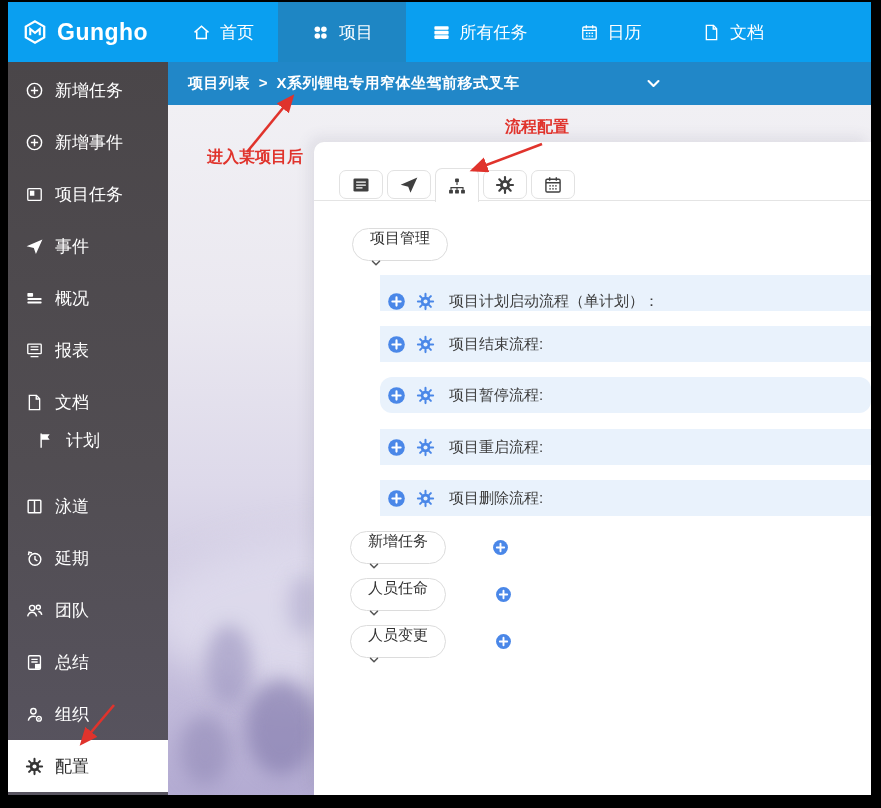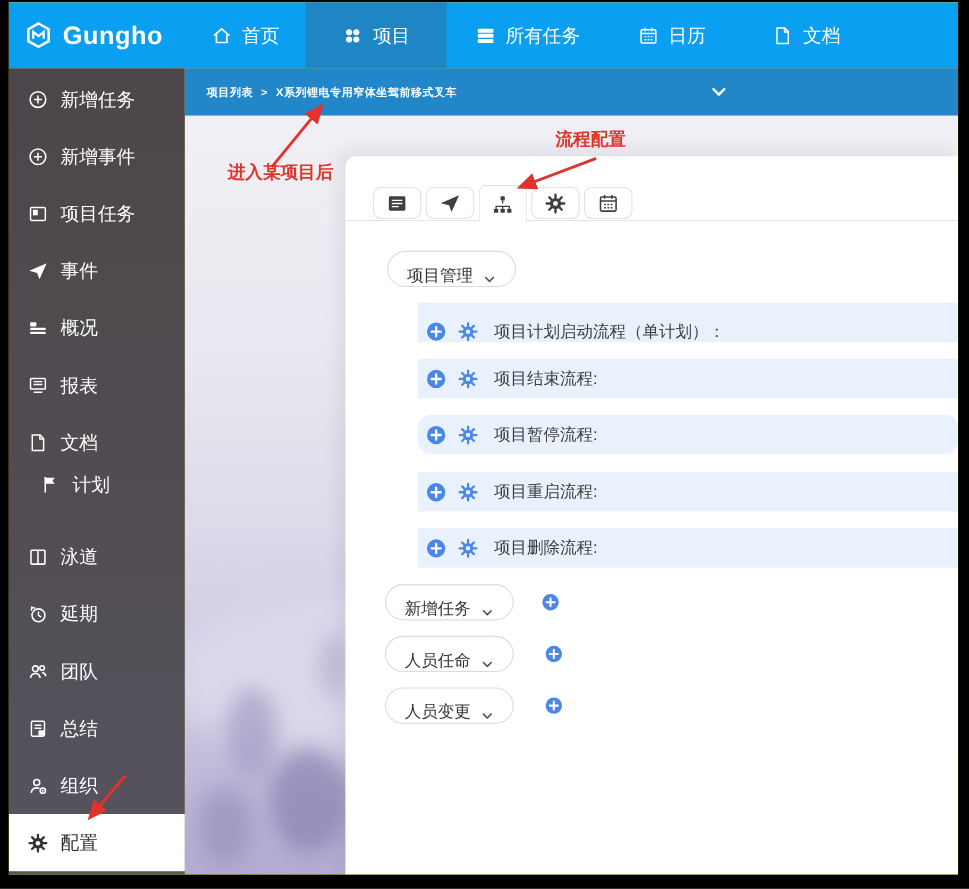--- a/index.html
+++ b/index.html
@@ -24,21 +24,21 @@
   .navitem{display:flex;align-items:center;justify-content:center;gap:9px;color:#fff;font-size:17px;cursor:pointer;}
   .nav-home{width:110px;}
   .nav-proj{width:128px;background:#1e86c4;}
   .nav-tasks{width:147px;}
   .nav-cal{width:115px;}
   .nav-doc{width:130px;}
   .nicon{width:19px;height:19px;color:#fff;}
 
   
   .breadcrumbbar{position:absolute;left:160px;top:60px;width:703px;height:43px;background:#2187c8;z-index:3;
-    display:flex;align-items:center;color:#fff;font-weight:bold;font-size:10px;}
+    display:flex;align-items:center;color:#fff;font-weight:bold;font-size:15px;}
   .bc{padding-left:20px;letter-spacing:.5px;white-space:nowrap;}
   .bc span{margin-right:4px;}
   .bc-chev{position:absolute;left:477px;top:13px;width:17px;height:17px;color:#fff;cursor:pointer;}
 
   
   .sidebar{position:absolute;left:0;top:60px;width:160px;height:733px;z-index:2;
     background:linear-gradient(180deg,#4a4649 0%,#514d52 55%,#585460 100%);}
   .sitem{position:absolute;left:0;width:160px;height:52px;display:flex;align-items:center;gap:11px;
     padding-left:17px;box-sizing:border-box;color:#fff;font-size:17px;cursor:pointer;}
   .sitem.selected{background:#fff;color:#2d2d2d;}
@@ -49,22 +49,22 @@
   .panel{position:absolute;left:306px;top:140px;width:557px;height:653px;background:#fff;z-index:1;
     border-top-left-radius:10px;box-shadow:-5px -5px 14px rgba(80,80,110,.10);}
   .tabstrip{position:absolute;left:0;top:26px;width:100%;height:33px;}
   .tabstrip::after{content:"";position:absolute;left:0;right:0;bottom:0;height:1px;background:#e4e4e4;}
   .tabchip{position:absolute;top:2px;width:44px;height:29px;background:#fff;border:1px solid #e2e2e2;border-radius:7px;
     display:flex;align-items:center;justify-content:center;box-sizing:border-box;cursor:pointer;z-index:1;}
   .tabchip.active{top:0;height:34px;border-radius:7px 7px 0 0;border-bottom:none;z-index:3;}
   .ticon{width:20px;height:20px;color:#3f3f3f;}
 
   .pill{position:absolute;height:33px;background:#fff;border:1px solid #dcdcdc;border-radius:17px;
-    display:flex;align-items:flex-end;gap:9px;padding:0 17px;font-size:15px;color:#333;cursor:pointer;
-    font-family:inherit;box-sizing:border-box;white-space:nowrap;}
+    display:flex;align-items:flex-start;gap:9px;padding:0 17px;font-size:15px;color:#333;cursor:pointer;
+    font-family:inherit;box-sizing:border-box;white-space:nowrap;flex-direction:column;}
   .pill .pchev{width:12px;height:12px;color:#555;}
 
   .flowrow{position:absolute;left:66px;right:0;height:36px;background:#e9f2fc;display:flex;align-items:center;}
   .rplus{width:19px;height:19px;margin-left:7px;color:#4a87e8;cursor:pointer;flex:0 0 19px;}
   .rgear{width:19px;height:19px;margin-left:10px;color:#4a87e8;cursor:pointer;--hole:#e9f2fc;flex:0 0 19px;}
   .rtext{margin-left:14px;font-size:15px;color:#3c3c3c;}
 
   .gplus{position:absolute;width:17px;height:17px;color:#4a87e8;cursor:pointer;}
 
   

